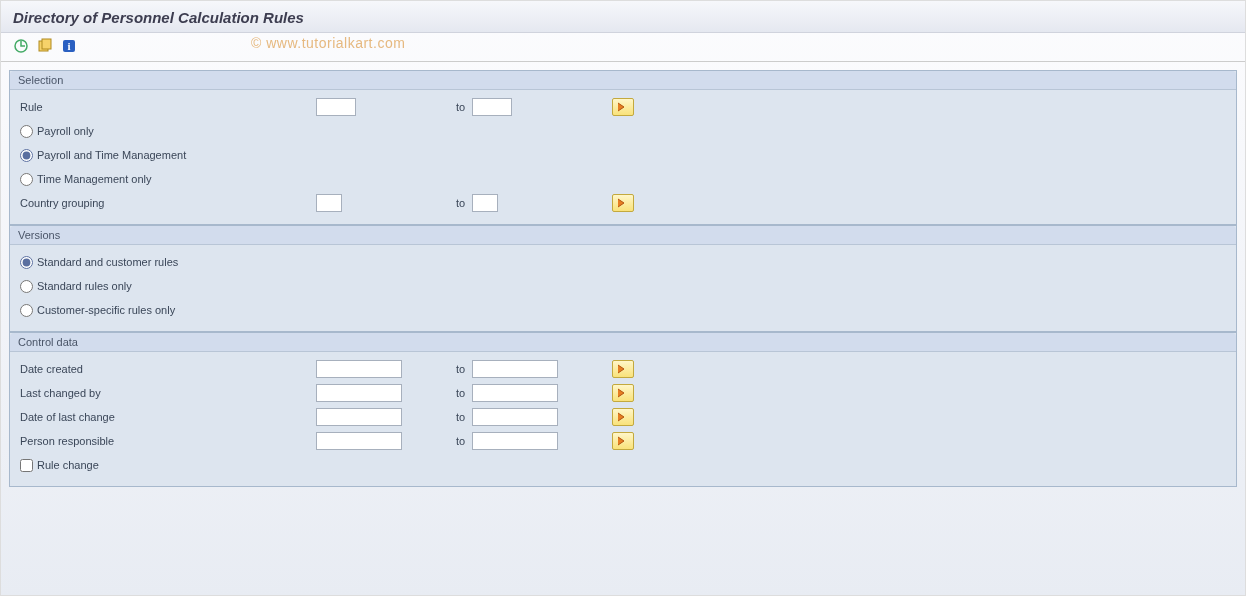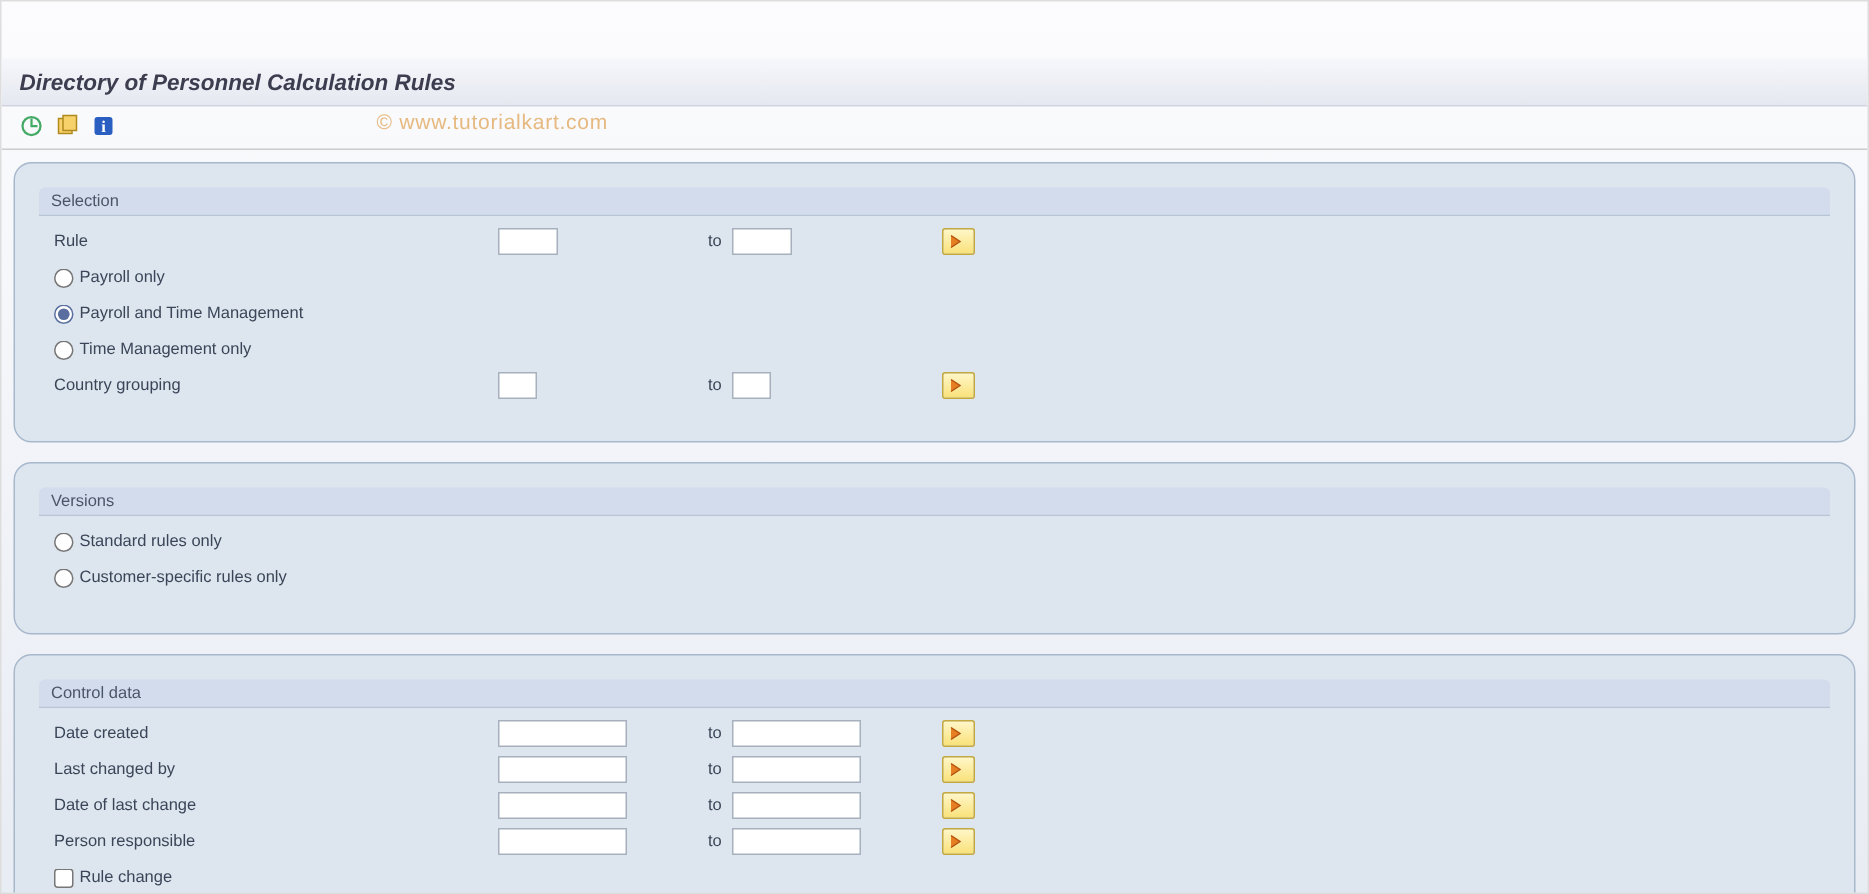--- a/index.html
+++ b/index.html
@@ -15,21 +15,20 @@
     background: linear-gradient(to bottom, #fcfcfe 0%, #e8ecf3 100%);
   }
   .title-bar {
     padding: 8px 12px 6px 12px;
     font-size: 15px;
     font-weight: bold;
     font-style: italic;
     color: #3d3d50;
     background: linear-gradient(to bottom, #f6f7fb, #e5e8f0);
     border-bottom: 1px solid #d0d3dd;
-    margin-top: 38px;
   }
   .toolbar {
     padding: 4px 10px 6px 10px;
     border-bottom: 1px solid #ccc;
     display: flex;
     align-items: center;
     gap: 4px;
     position: relative;
   }
   .toolbar .watermark {
@@ -49,23 +48,23 @@
     align-items: center;
     justify-content: center;
     cursor: pointer;
   }
   .content {
     padding: 8px 8px;
   }
   .groupbox {
     background: #dde5ef;
     border: 1px solid #a7b8cc;
-    border-radius: 12px;
-    margin-bottom: 13px;
-    padding: 16px;
+    border-radius: 0;
+    margin-bottom: 0;
+    padding: 0;
   }
   .groupbox-header {
     padding: 3px 8px 3px 8px;
     font-size: 11px;
     color: #4a5568;
     border-bottom: 1px solid #b8c5d6;
     background: #d2dced;
     border-radius: 4px 4px 0 0;
   }
   .groupbox-body {
@@ -215,20 +214,26 @@
           </div>
       </div>
     </div>
   </div>
 
   <div class="groupbox">
     <div class="groupbox-header">Versions</div>
     <div class="groupbox-body">
       <div class="row">
         <label class="label">
+            <input type="radio" name="vergrp" checked="" style="">
+            <span>Standard and customer rules</span>
+          </label>
+      </div>
+      <div class="row">
+        <label class="label">
             <input type="radio" name="vergrp" style="">
             <span>Standard rules only</span>
           </label>
       </div>
       <div class="row">
         <label class="label">
             <input type="radio" name="vergrp" style="">
             <span>Customer-specific rules only</span>
           </label>
       </div>

